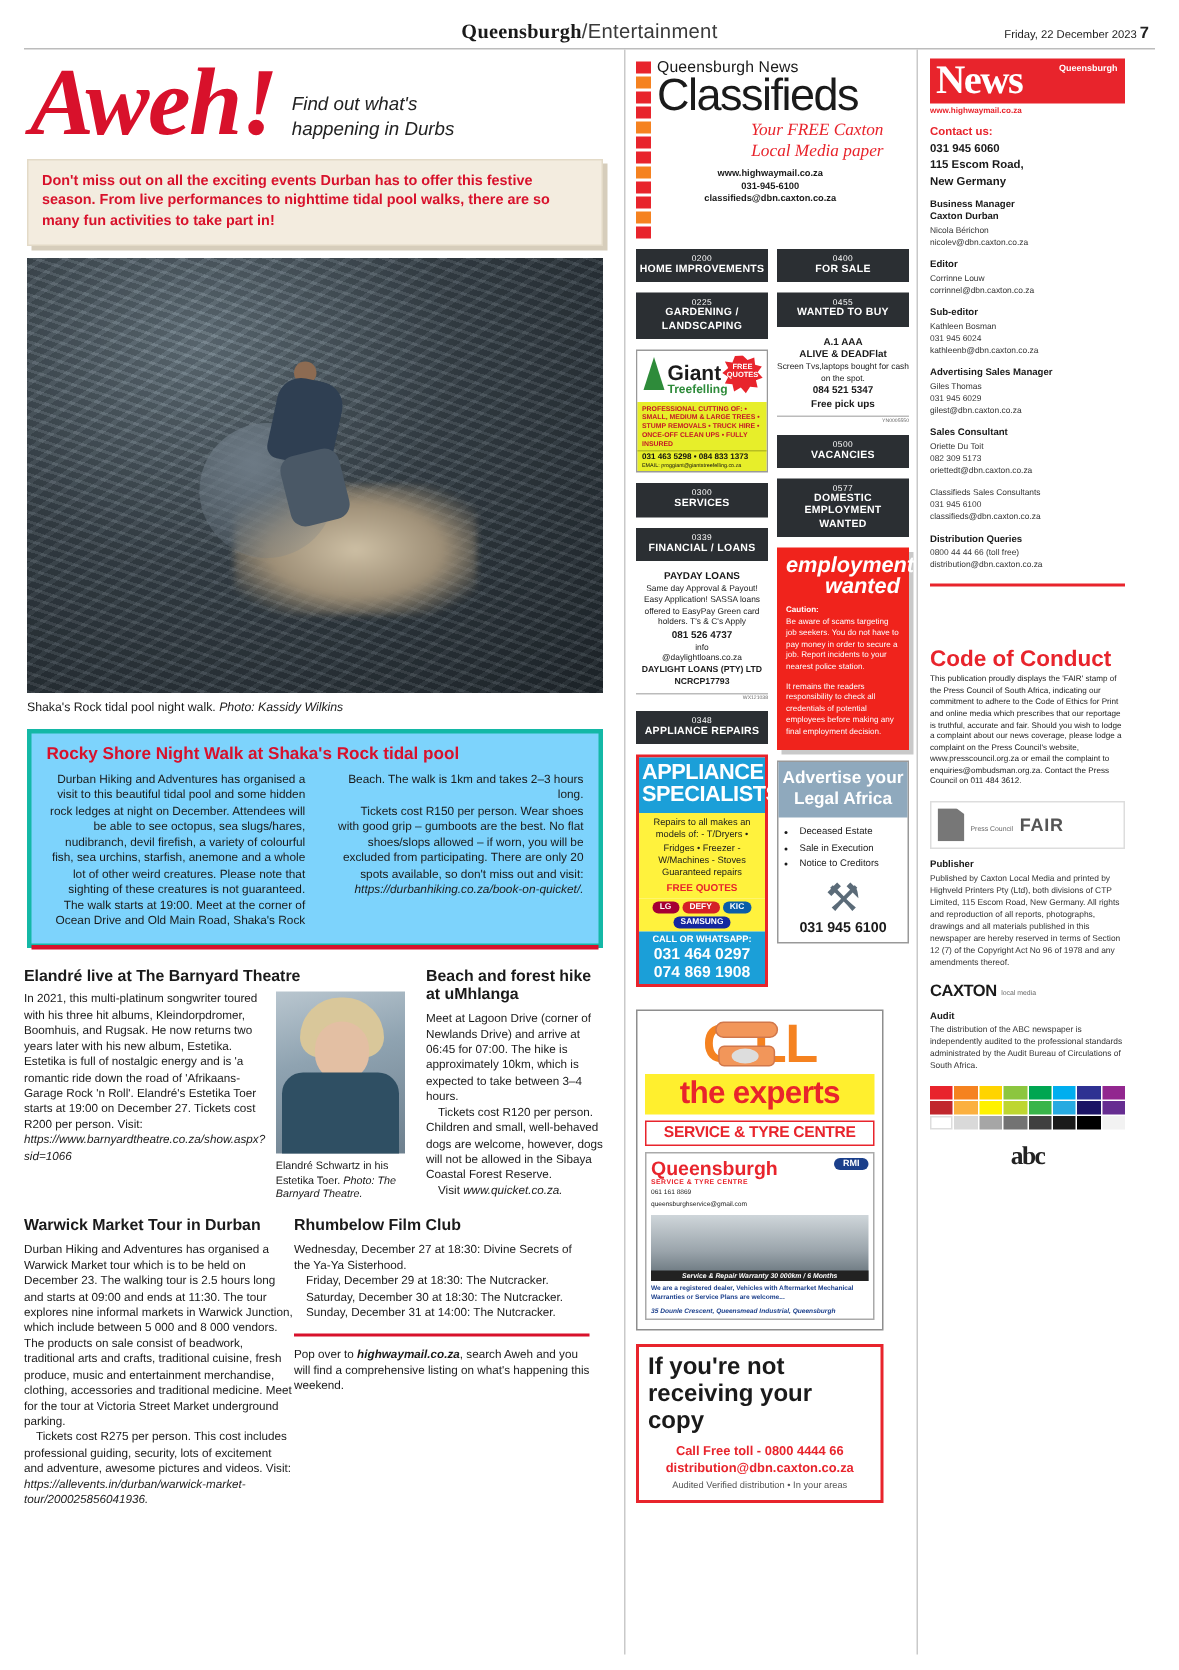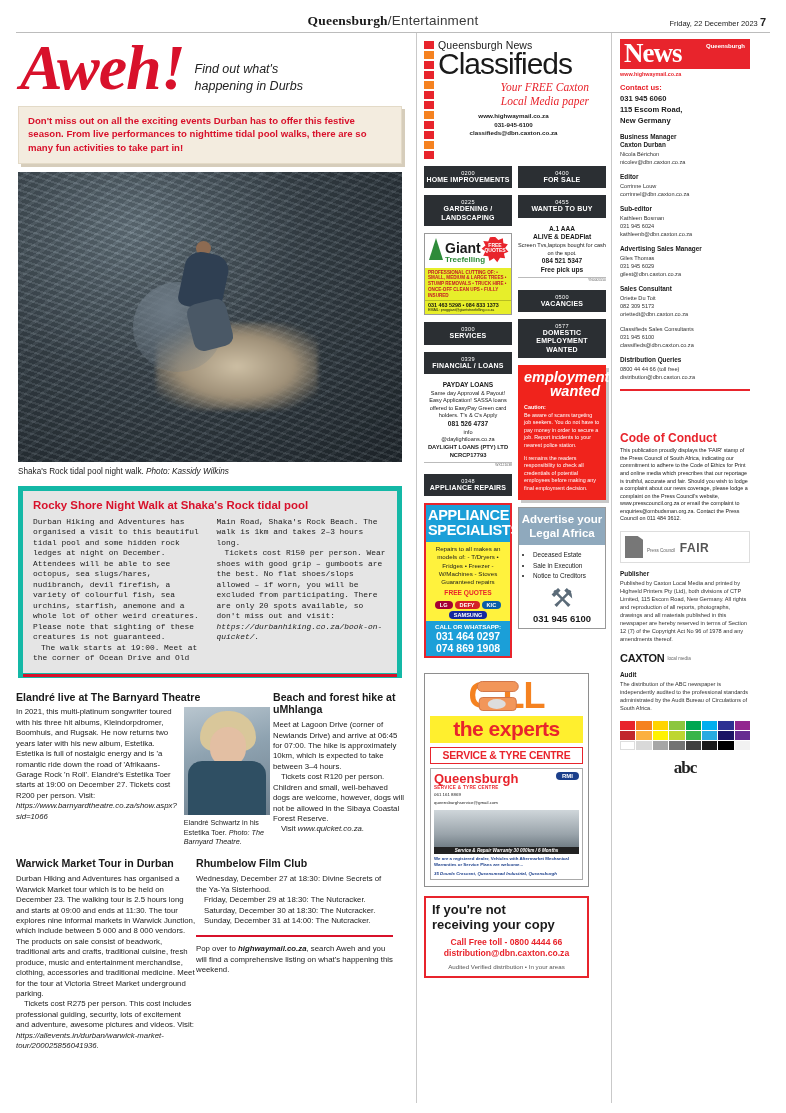--- a/index.html
+++ b/index.html
@@ -60,30 +60,30 @@
   .photo .fig { position:absolute; left:40%; top:24%; width:70px; height:120px; }
   .photo .fig .head { position:absolute; left:24px; top:0; width:15px; height:15px; border-radius:50%; background:#8d6b52; }
   .photo .fig .body { position:absolute; left:10px; top:12px; width:44px; height:56px; border-radius:16px 16px 8px 8px; background:#2f3f52; transform:rotate(12deg); }
   .photo .fig .leg  { position:absolute; left:18px; top:60px; width:40px; height:48px; border-radius:10px; background:#4a5866; transform:rotate(-14deg); }
   .photo .fig2 { position:absolute; left:30%; top:38%; width:90px; height:90px;
     background:radial-gradient(circle at 40% 30%, #6d7a85, rgba(60,70,78,0)); border-radius:50%; }
   .caption { margin:5px 2px 0 2px; font-size:8.2px; color:#1a1a1a; }
   .caption i { font-style:italic; }
 
   
-  .hl-box { margin:10px 2px 0 2px; border:5px solid #14b8a6; background:#e5e5e5; padding:8px 10px 9px 10px; position:relative; }
+  .hl-box { margin:10px 2px 0 2px; border:3px solid #14b8a6; background:#7dd3fc; padding:8px 10px 9px 10px; position:relative; }
   .hl-box::after { content:""; position:absolute; left:0; right:0; bottom:-4px; height:3px; background:#d8112b; }
   .hl-title { color:#d8112b; font-weight:bold; font-size:11.4px; margin:0 0 6px 0; }
   .two-col { column-count:2; column-gap:13px; }
-  .two-col p { margin:0; font-size:7.9px; line-height:1.33; text-align:left;font-family:Liberation Mono, monospace; }
+  .two-col p { margin:0; font-size:7.9px; line-height:1.33; text-align:right; }
   .two-col p + p { text-indent:8px; }
   .two-col p i { font-style:italic; }
 
   
-  .stories { margin-top:13px; display:flex; gap:11px; }
+  .stories { margin-top:13px; display:flex; gap:22px; }
   .st-col-a { width:246px; }
   .st-col-b { width:131px; }
   h3.st-h { font-size:10.6px; font-weight:bold; margin:0 0 4px 0; line-height:1.2; }
   .st-body p { margin:0; font-size:7.8px; line-height:1.34; }
   .st-body p + p { text-indent:8px; }
   .st-body i { font-style:italic; }
   .flowwrap { display:flex; gap:7px; }
   .flowwrap .txt { flex:1; }
   .portrait { width:86px; }
   .portrait .img { width:86px; height:108px; overflow:hidden; position:relative;
@@ -163,35 +163,35 @@
   .ad-call .qbox .q1 { color:#e8242c; font-weight:bold; font-size:13px; line-height:1; }
   .ad-call .qbox .q2 { color:#e8242c; font-weight:bold; font-size:4.6px; letter-spacing:.3px; }
   .ad-call .qbox .rmi { float:right; background:#1b3f8b; color:#fff; font-size:6px; font-weight:bold; border-radius:8px; padding:1px 6px; }
   .ad-call .qbox .ln { font-size:4.4px; line-height:1.5; margin-top:2px; clear:both;}
   .ad-call .qbox .shot { margin-top:3px; height:44px; background:linear-gradient(180deg,#cfd6da 0%, #9aa4ab 55%, #5d6a72 100%); position:relative;}
   .ad-call .qbox .shot .warr { position:absolute; left:0; right:0; bottom:0; background:#222; color:#fff; font-size:4.6px; font-style:italic; font-weight:bold; text-align:center; padding:1px;}
   .ad-call .qbox .reg { font-size:4.4px; color:#1b3f8b; font-weight:bold; line-height:1.4; margin-top:2px;}
   .ad-call .qbox .addr { font-size:4.4px; font-weight:bold; font-style:italic; color:#1b3f8b; margin-top:3px; }
 
   .ad-copy { border:2px solid #e8242c; margin-top:9px; padding:5px 6px 6px 6px; }
-  .ad-copy .l1 { font-size:13px; font-weight:bold; line-height:1.12; color:#1a1a1a; }
+  .ad-copy .l1 { font-size:16px; font-weight:bold; line-height:1.12; color:#1a1a1a; }
   .ad-copy .l2 { color:#e8242c; font-weight:bold; font-size:8.6px; text-align:center; line-height:1.3; margin-top:5px;}
   .ad-copy .l3 { font-size:6.2px; text-align:center; color:#555; margin-top:3px; }
 
   
   .logo-news { background:#e8242c; color:#fff; padding:2px 4px 3px 4px; position:relative; }
   .logo-news .n { font-family:"Liberation Serif", serif; font-weight:bold; font-size:27px; line-height:.92; letter-spacing:-1px;}
   .logo-news .q { position:absolute; right:5px; top:4px; font-size:6px; font-weight:bold; }
   .logo-url { font-size:5.4px; font-weight:bold; color:#e8242c; margin:2px 0 6px 0; }
   .ic-h { color:#e8242c; font-weight:bold; font-size:7.6px; margin-bottom:1px; }
   .ic-big { font-weight:bold; font-size:7.6px; line-height:1.45; }
   .ic-role { font-weight:bold; font-size:6.4px; line-height:1.35; margin-top:7px; }
   .ic-txt { font-size:5.6px; line-height:1.45; color:#333; }
   .ic-rule { border-top:2px solid #e8242c; margin:8px 0 5px 0; }
-  .ic-coc { color:#e8242c; font-weight:bold; font-size:12px; margin-bottom:2px;margin-top:40px; }
+  .ic-coc { color:#e8242c; font-weight:bold; font-size:15px; margin-bottom:2px;margin-top:40px; }
   .ic-coc-b { font-size:5.4px; line-height:1.4; }
   .fair { display:flex; align-items:center; gap:4px; margin-top:8px; border:1px solid #ddd; padding:4px; }
   .fair .mark { width:18px; height:22px; background:#777; clip-path:polygon(0 0,70% 0,100% 18%,100% 100%,0 100%); }
   .fair .t1 { font-size:4.6px; color:#666; line-height:1.2;}
   .fair .t2 { font-size:12px; font-weight:bold; color:#555; letter-spacing:.5px;}
   .caxton { margin-top:9px; display:flex; align-items:center; gap:3px;}
   .caxton .c1 { font-size:11px; font-weight:bold; letter-spacing:-.3px;}
   .caxton .c2 { font-size:4.6px; color:#666;}
   .abc-swatch { margin-top:8px; display:grid; grid-template-columns:repeat(8,1fr); gap:1px; }
   .abc-swatch i { display:block; height:9px; }

